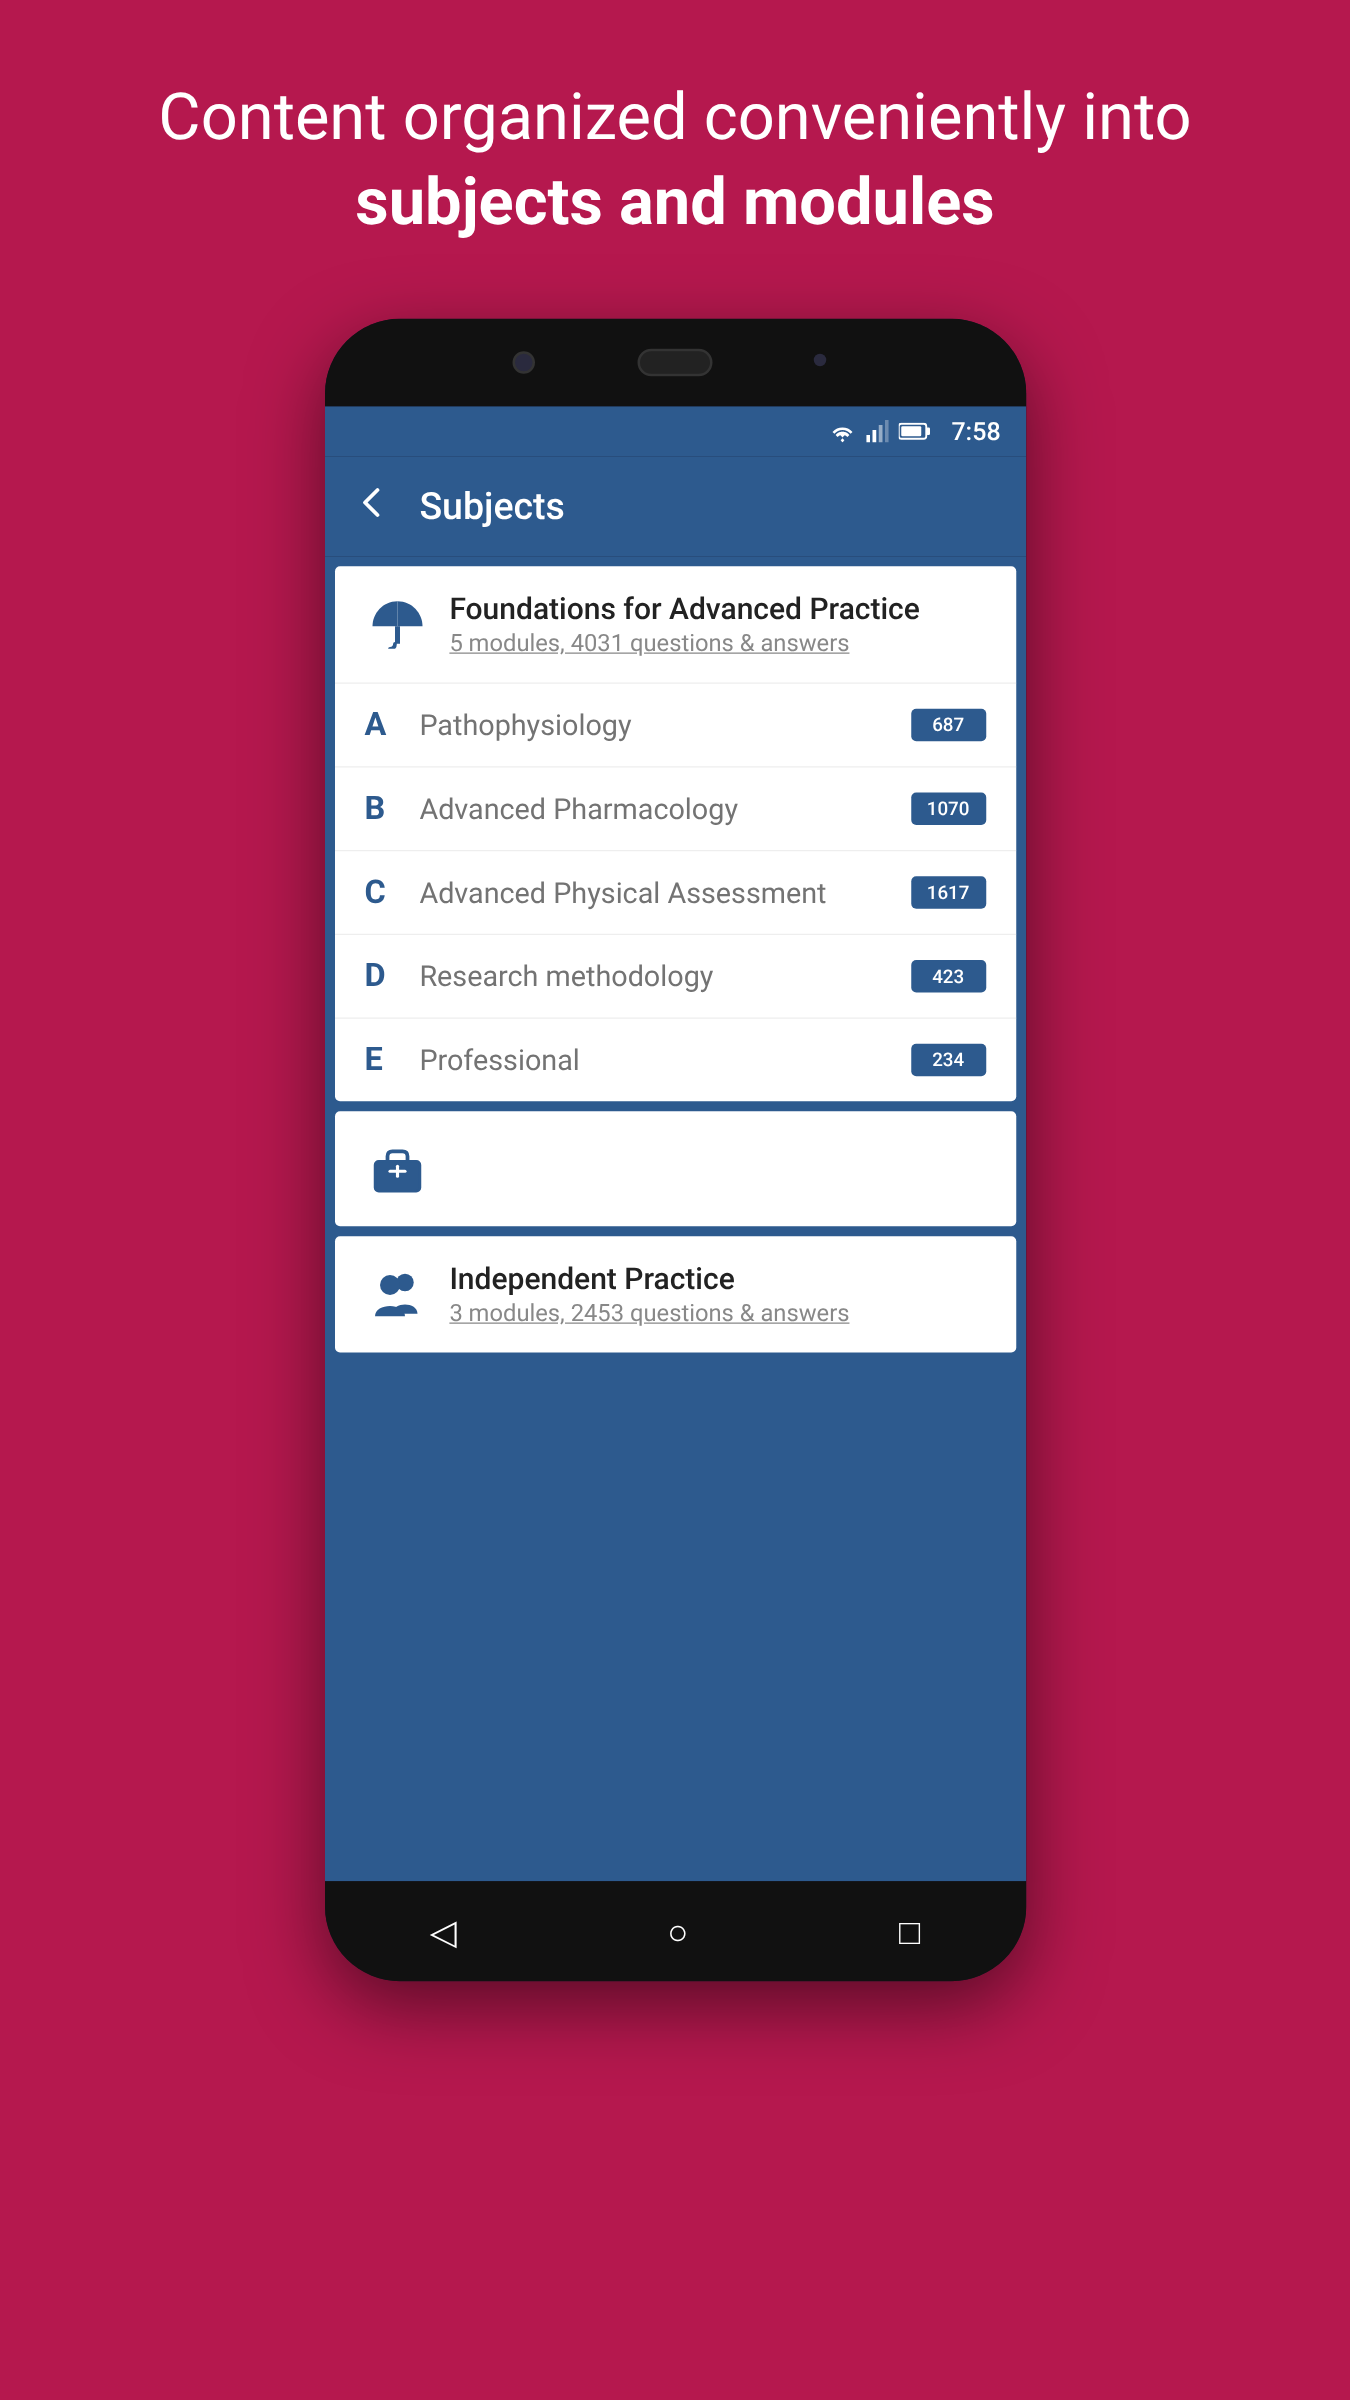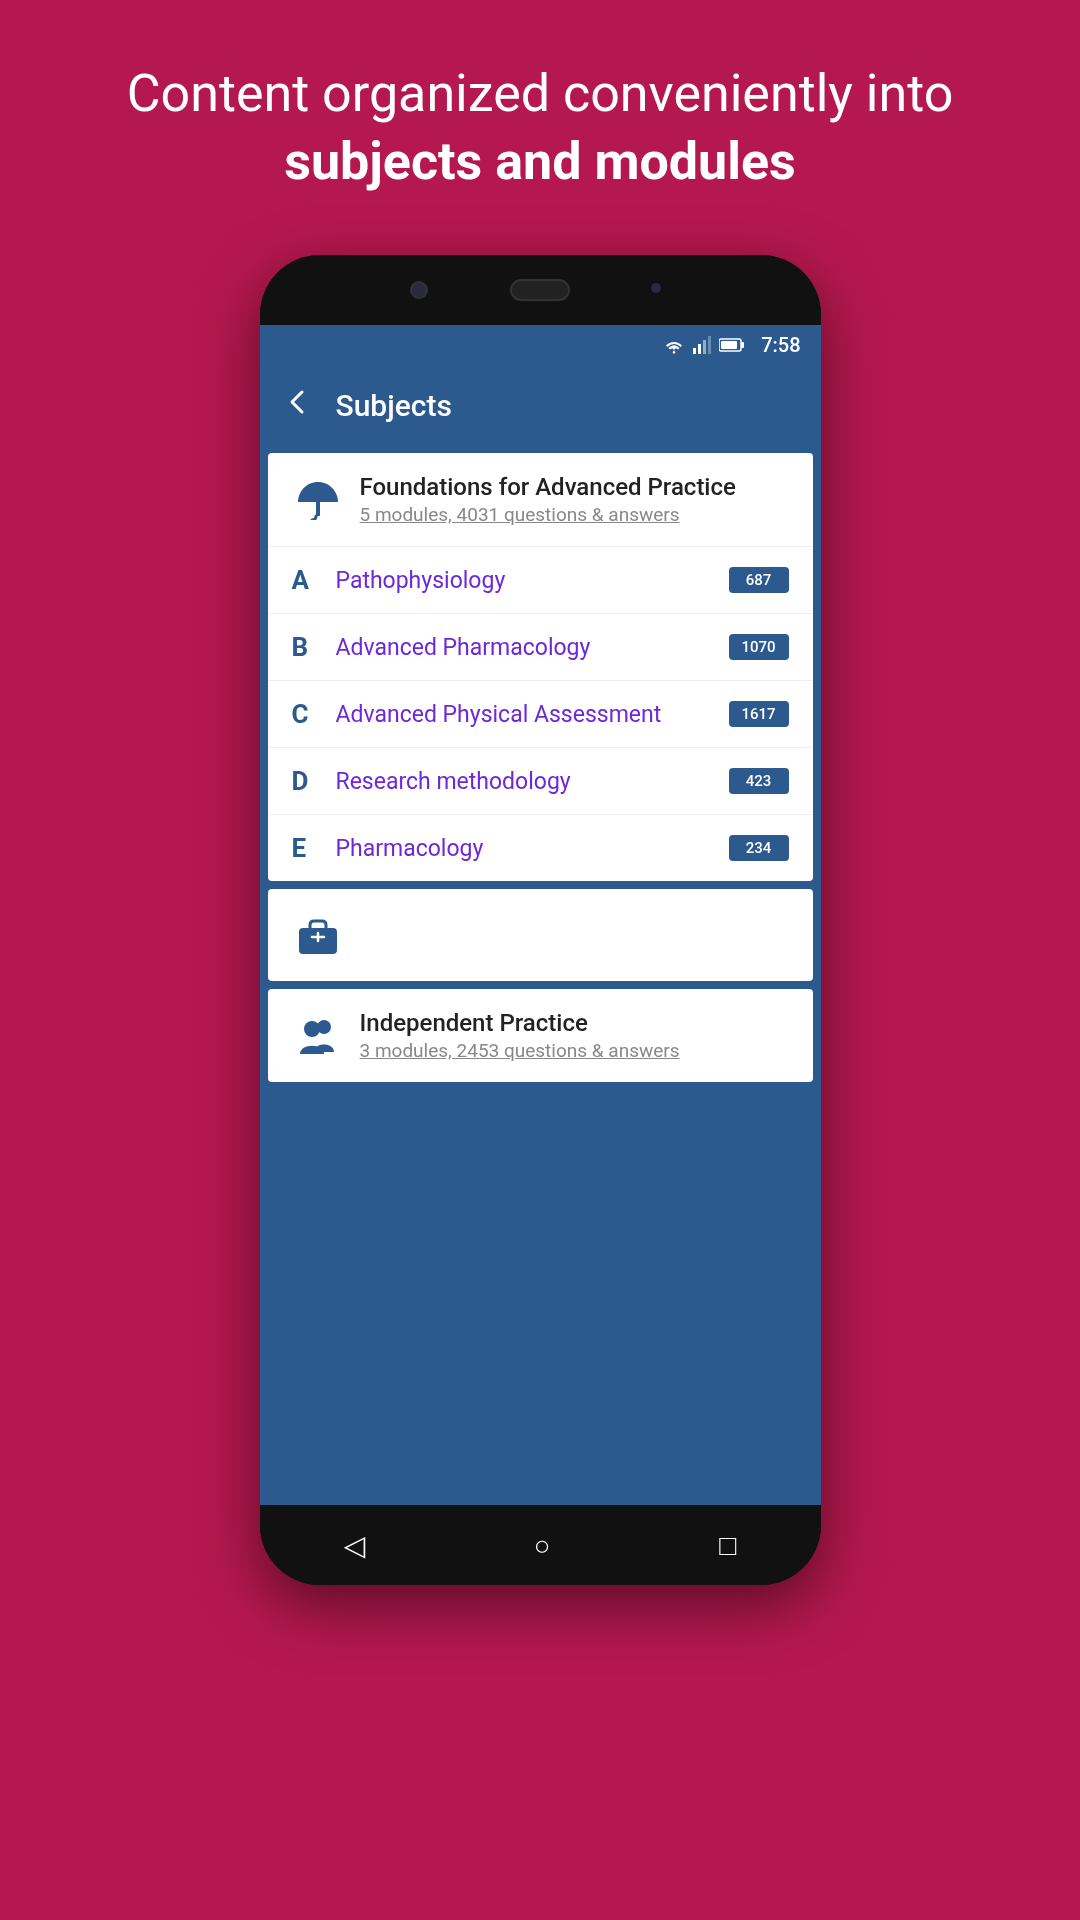--- a/index.html
+++ b/index.html
@@ -151,21 +151,21 @@
     
     .subject-card {
       background: white;
       margin: 0 8px;
       border-radius: 4px;
       overflow: hidden;
     }
 
     .subject-header {
       display: flex;
-      align-items: center;
+      align-items: flex-start;
       padding: 20px 24px;
       cursor: pointer;
     }
 
     .subject-icon {
       width: 52px;
       height: 52px;
       display: flex;
       align-items: center;
       justify-content: center;
@@ -214,21 +214,21 @@
       width: 44px;
       font-size: 26px;
       font-weight: 700;
       color: #2d5a8e;
       flex-shrink: 0;
     }
 
     .module-name {
       flex: 1;
       font-size: 23px;
-      color: #6d28d9;
+      color: #737373;
     }
 
     .module-badge {
       background: #2d5a8e;
       color: white;
       font-size: 15px;
       font-weight: 500;
       padding: 4px 12px;
       border-radius: 4px;
       min-width: 60px;
@@ -342,21 +342,21 @@
         </div>
 
         <div class="module-item">
           <span class="module-letter">D</span>
           <span class="module-name">Research methodology</span>
           <span class="module-badge">423</span>
         </div>
 
         <div class="module-item">
           <span class="module-letter">E</span>
-          <span class="module-name">Pharmacology</span>
+          <span class="module-name">Professional</span>
           <span class="module-badge">234</span>
         </div>
       </div>
     </div>
 
     <div class="subject-card">
       <div class="subject-header">
         <div class="subject-icon">
           <svg width="44" height="40" viewBox="0 0 44 40" fill="none">
             <rect x="4" y="14" width="36" height="24" rx="3" fill="#2d5a8e"></rect>

